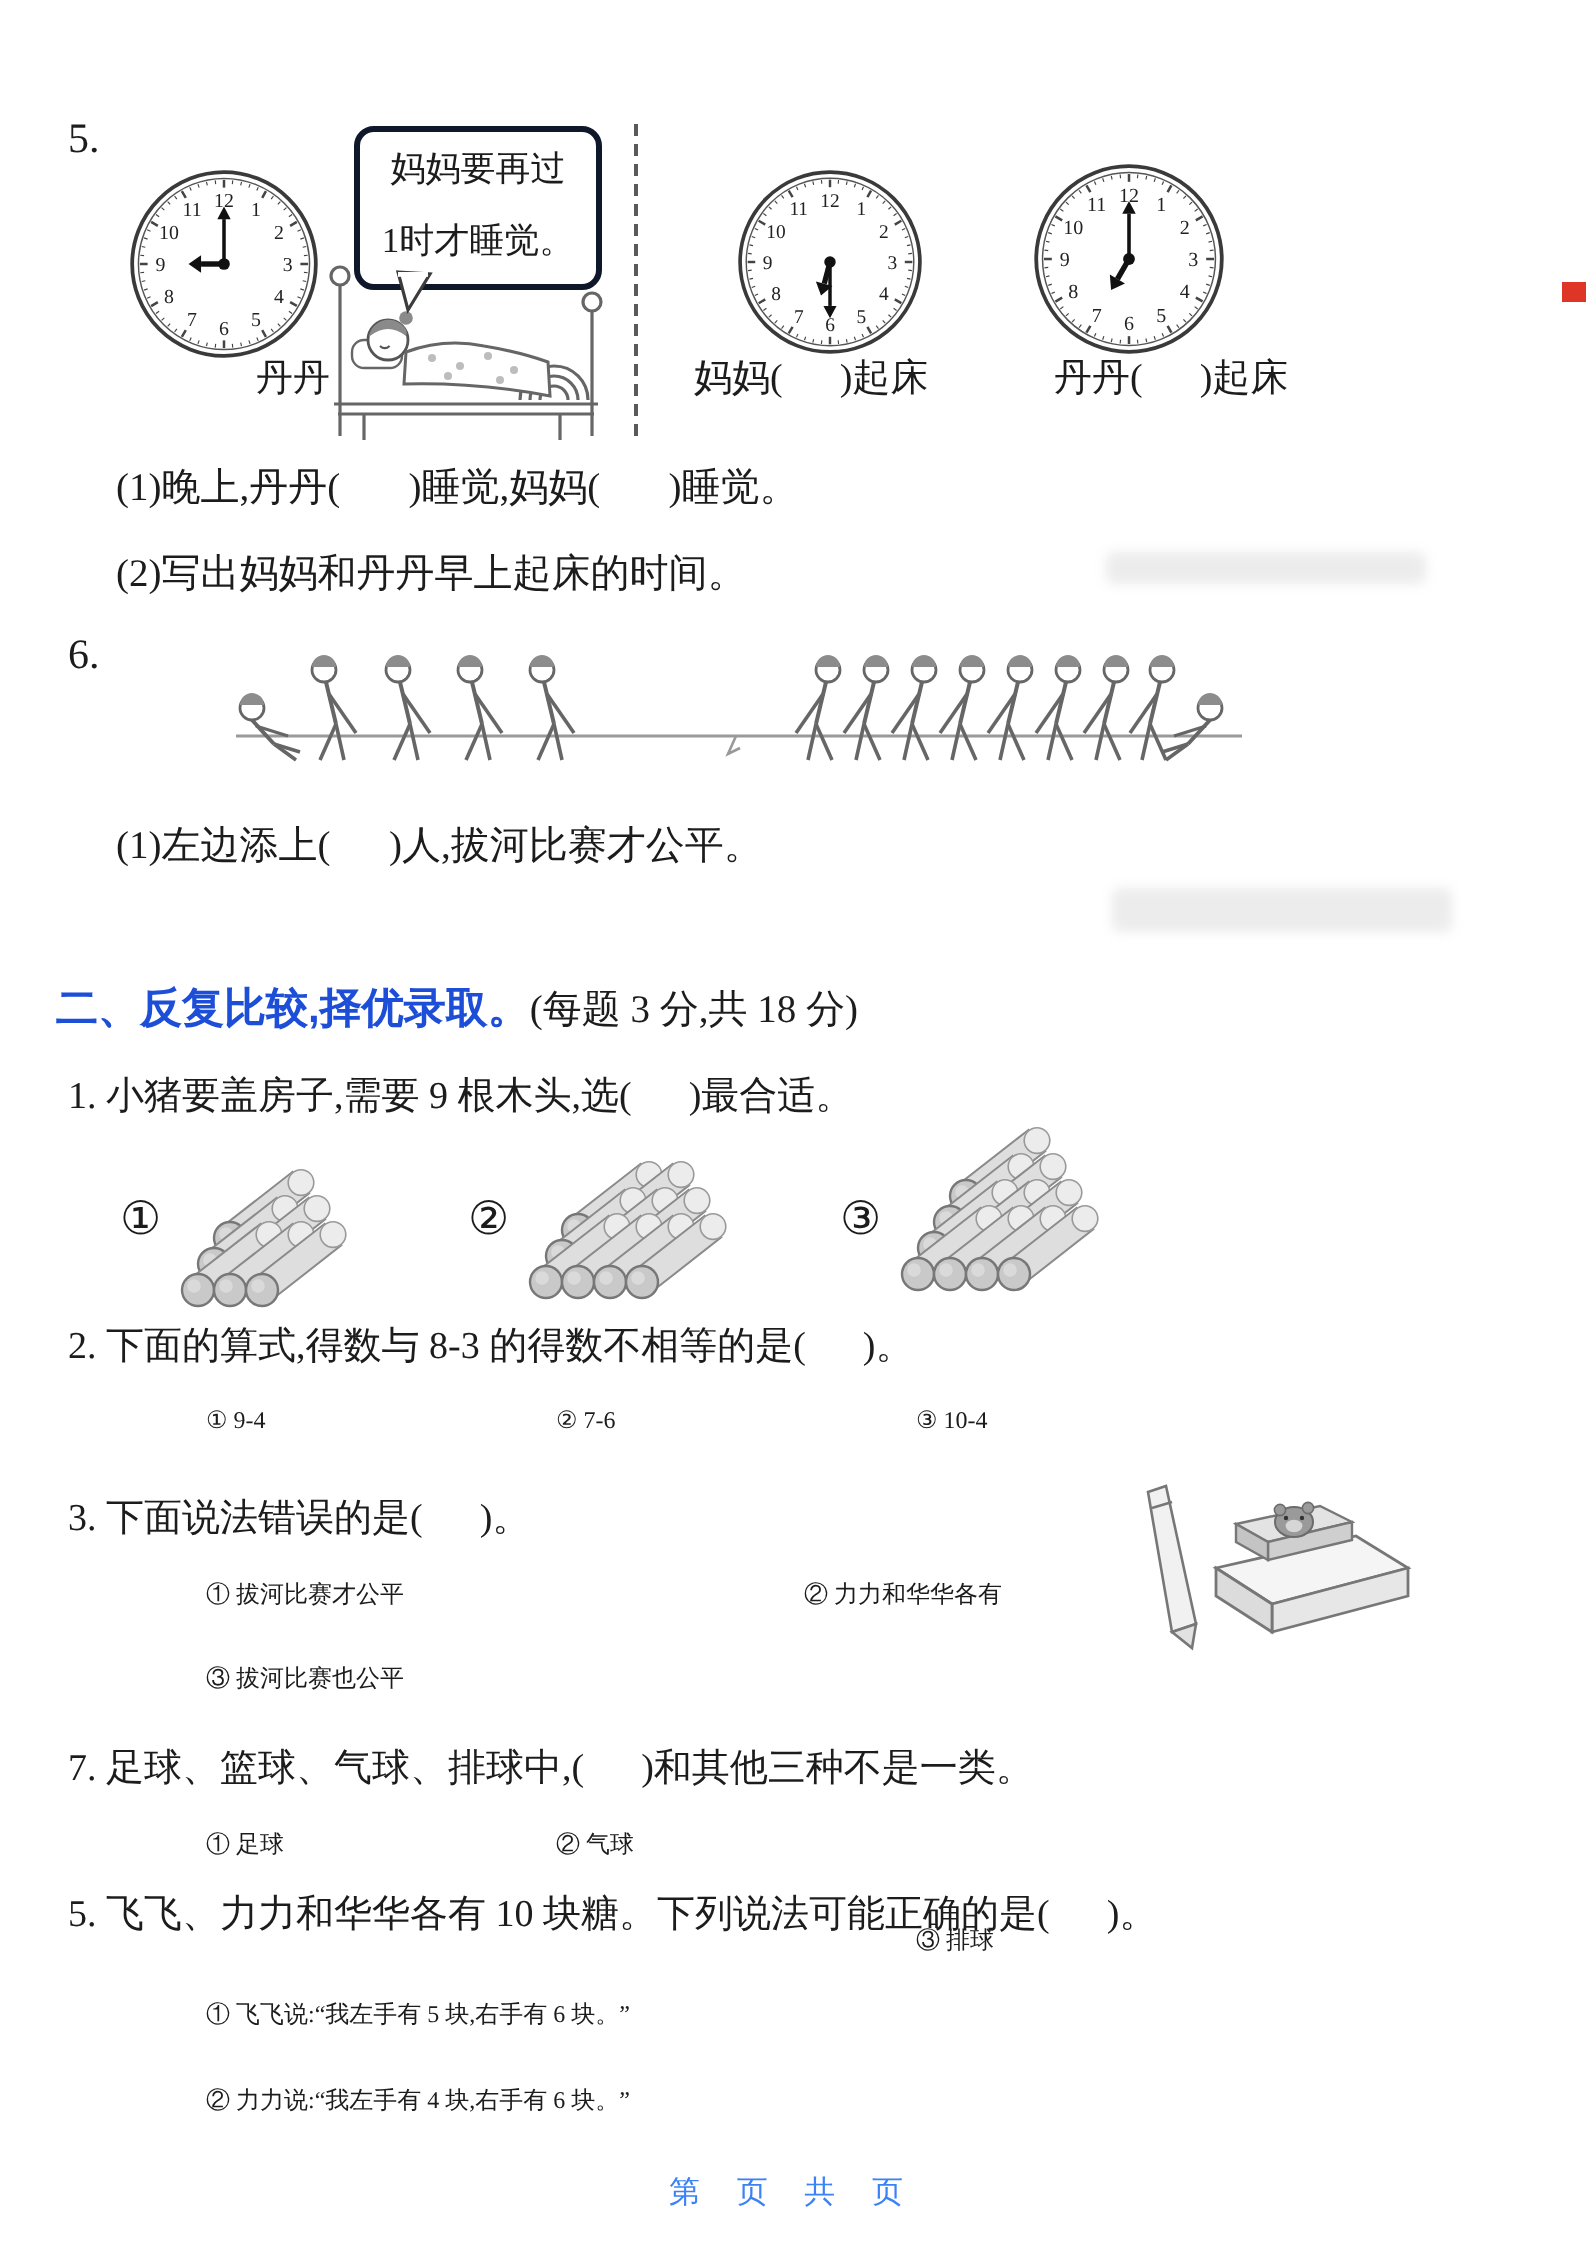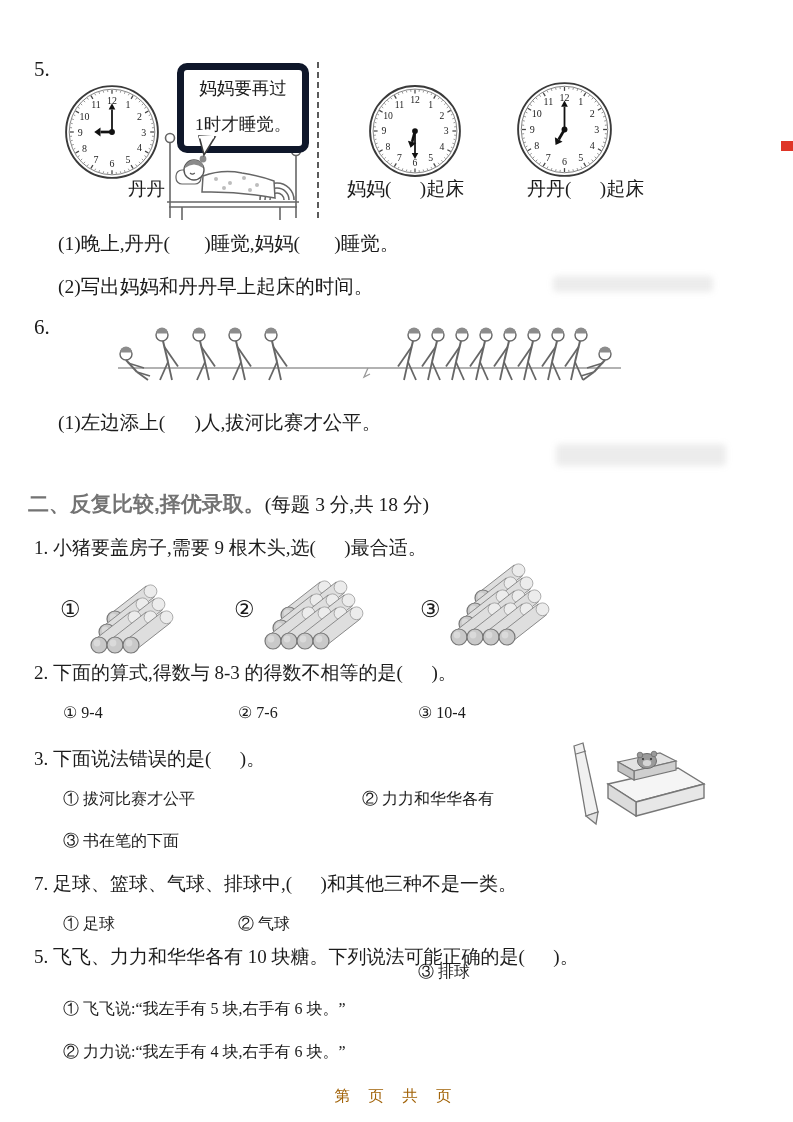--- a/index.html
+++ b/index.html
@@ -2,35 +2,35 @@
 <html><head>
 <meta charset="utf-8">
 <style>
   html,body{margin:0;padding:0;background:#e9e9e9;}
   #page{position:relative;width:793px;height:1122px;margin:0 auto;background:#ffffff;
         font-family:"Liberation Serif","DejaVu Serif",serif;color:#1c1c1c;overflow:hidden;}
   .abs{position:absolute;white-space:pre;}
   .qnum{font-size:21px;}
   .qline{font-size:19px;text-align:center;}
   .subline{font-size:19.5px;}
-  .optline{font-size:16px;}
+  .optline{font-size:12px;margin-left:40px;}
   .clock{position:absolute;}
   .clock svg{display:block;}
   .bubble{position:absolute;left:177px;top:63px;width:118px;height:76px;
-          border:7px solid #0f172a;border-radius:10px;background:#fff;
+          border:3px solid #0f172a;border-radius:10px;background:#fff;
           font-size:17.5px;line-height:36px;text-align:center;z-index:3;}
   .bubble-tail{position:absolute;left:196px;top:136px;width:22px;height:22px;z-index:4;}
   .divider{position:absolute;left:317px;top:62px;height:156px;border-left:2px dashed #5a5a5a;}
-  .sec-title{font-family:"Liberation Sans","DejaVu Sans",sans-serif;font-weight:bold;font-size:21px;color:#737373;}
+  .sec-title{font-family:"Liberation Sans","DejaVu Sans",sans-serif;font-weight:bold;font-size:21px;color:#1d4ed8;}
   .sec-note{font-family:"Liberation Serif","DejaVu Serif",serif;font-weight:normal;font-size:19.5px;}
   .pile-label{font-size:23px;}
   .pile{position:absolute;width:122px;height:84px;}
   .footer{position:absolute;left:0;right:0;top:1086px;text-align:center;
           font-family:"Liberation Sans","DejaVu Sans",sans-serif;
-          font-size:15.5px;letter-spacing:7px;color:#a16207;}
+          font-size:15.5px;letter-spacing:7px;color:#3b82f6;}
   .red-dash{position:absolute;right:0;top:141px;width:12px;height:10px;}
   .smudge{position:absolute;background:rgba(110,110,110,0.13);filter:blur(3px);border-radius:4px;}
   svg{overflow:visible;}
 </style>
 </head>
 <body>
 
 <div id="page">
 
   <div class="abs qnum" style="left:34px;top:57px;">5.</div>
@@ -547,21 +547,21 @@
       </svg></div>
 
   <div class="abs qline" style="left:34px;top:660px;">2. 下面的算式,得数与 8-3 的得数不相等的是(      )。</div>
   <div class="abs optline" style="left:63px;top:703px;">① 9-4</div>
   <div class="abs optline" style="left:238px;top:703px;">② 7-6</div>
   <div class="abs optline" style="left:418px;top:703px;">③ 10-4</div>
 
   <div class="abs qline" style="left:34px;top:746px;">3. 下面说法错误的是(      )。</div>
   <div class="abs optline" style="left:63px;top:789px;">① 拔河比赛才公平</div>
   <div class="abs optline" style="left:362px;top:789px;">② 力力和华华各有</div>
-  <div class="abs optline" style="left:63px;top:831px;">③ 书在笔的下面</div>
+  <div class="abs optline" style="left:63px;top:831px;">③ 拔河比赛也公平</div>
 
   <svg class="abs" style="left:556px;top:730px;width:152px;height:102px;" viewBox="0 0 152 102">
     <g stroke="#777" stroke-width="1.3">
       <polygon points="18,16 27,13 42,82 30,86" fill="#f1f1f1"></polygon>
       <polygon points="30,86 42,82 40,94" fill="#e2e2e2"></polygon>
       <line x1="20" y1="24" x2="30" y2="21"></line>
     </g>
     <g stroke="#777" stroke-width="1.4">
       <polygon points="52,54 122,38 148,54 80,72" fill="#f5f5f5"></polygon>
       <polygon points="80,72 148,54 148,68 80,86" fill="#e7e7e7"></polygon>

